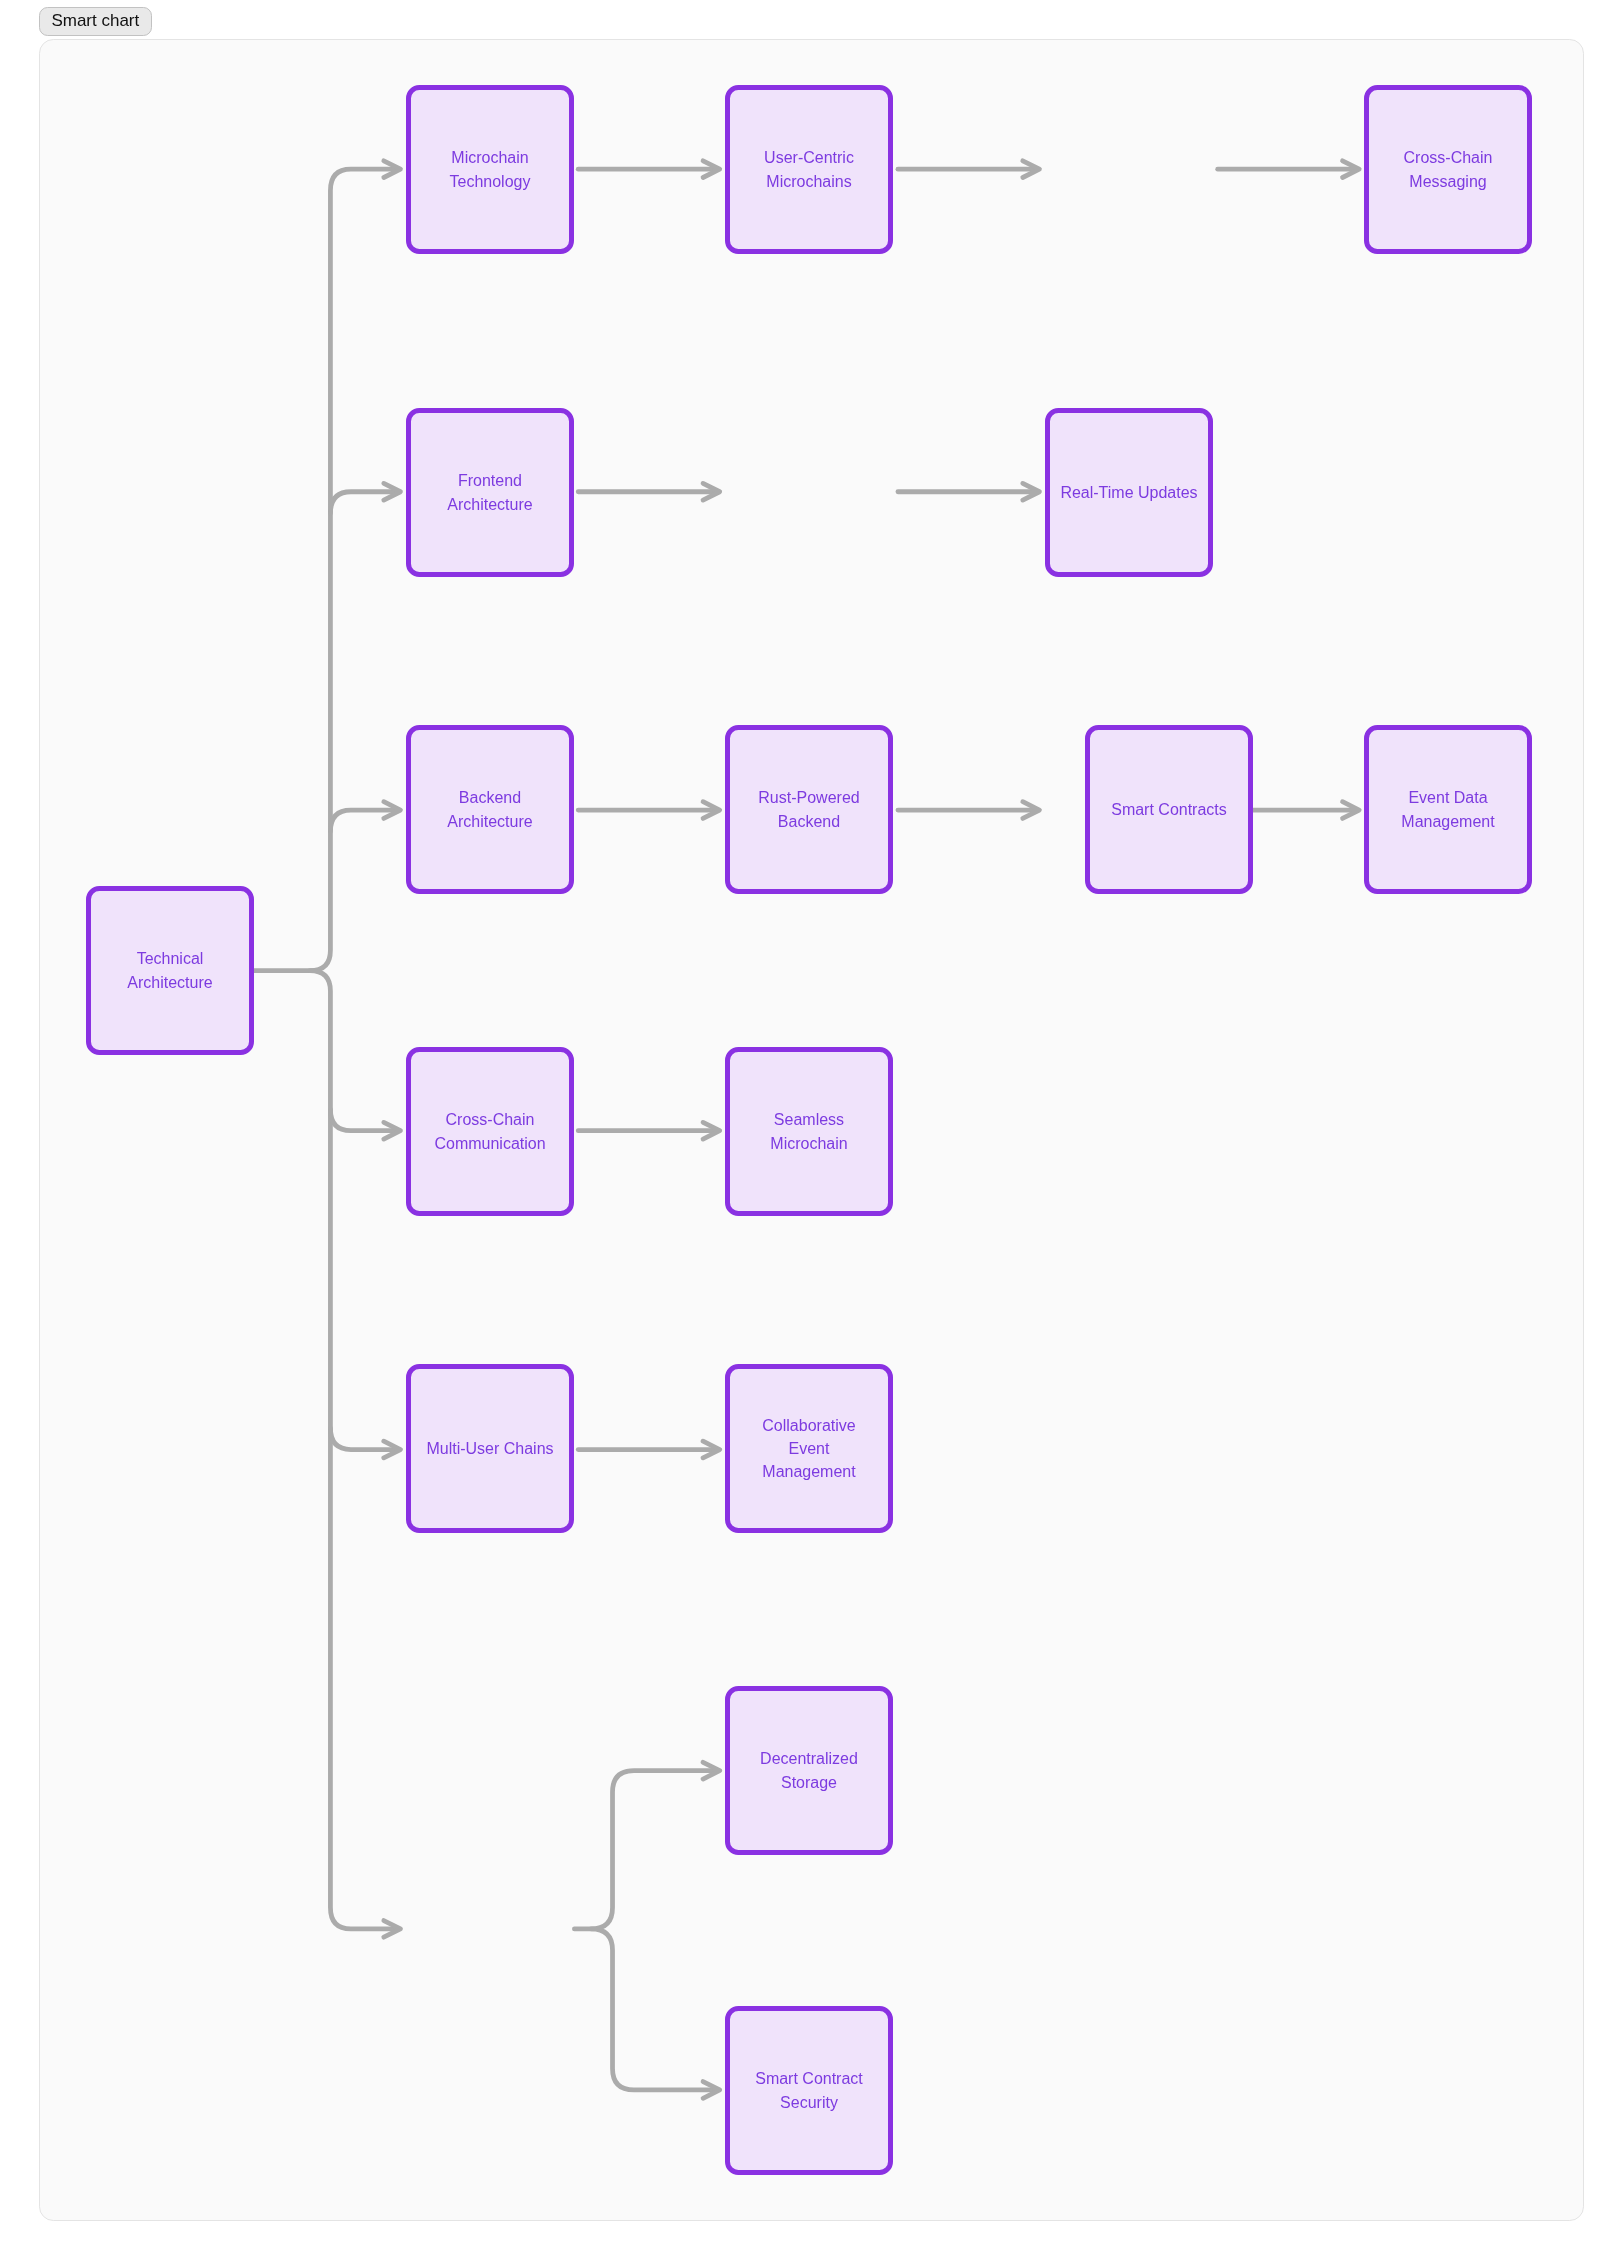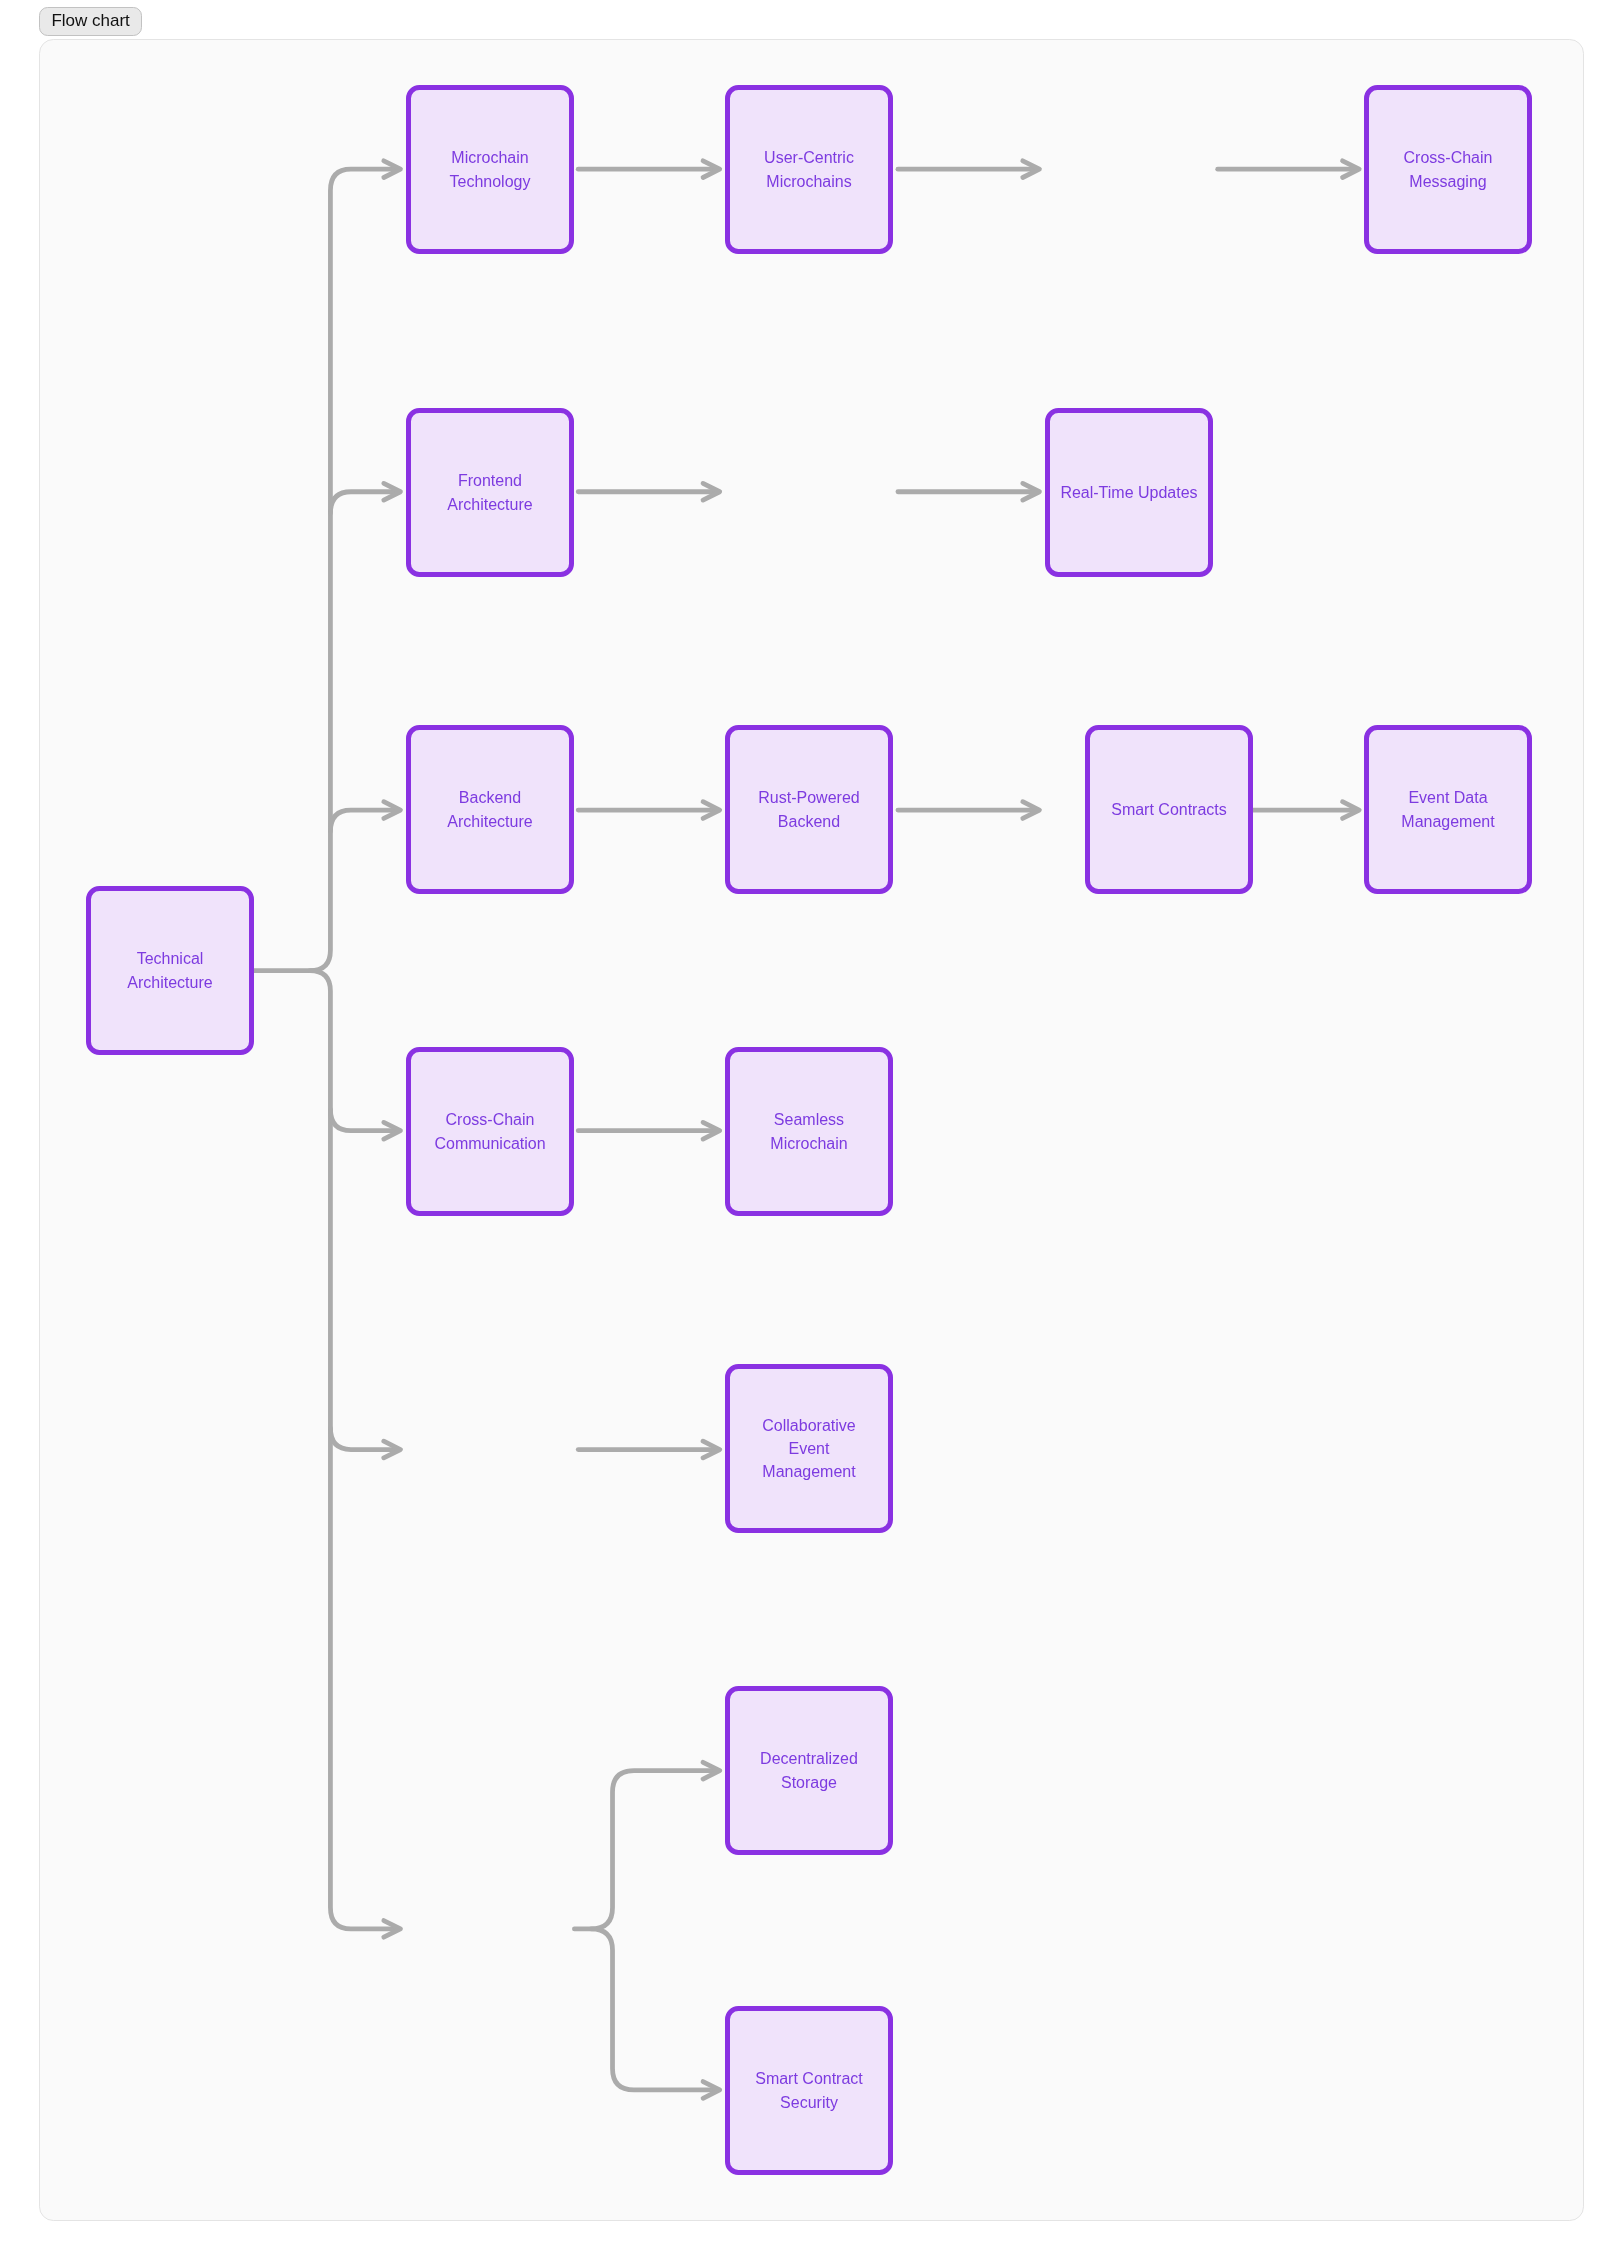--- a/index.html
+++ b/index.html
@@ -15,21 +15,21 @@
         background:#f0e3fb;border:5.7px solid #8a31e2;border-radius:13.3px;
         display:flex;align-items:center;justify-content:center;text-align:center;}
   .node .lbl{white-space:pre-line;font-size:16px;line-height:1.45;color:#7d3be0;
              padding:0 8.6px;}
 </style>
 </head>
 <body>
 
 <div class="page">
 
-  <div class="badge">Flow chart</div>
+  <div class="badge">Smart chart</div>
 
   <div class="canvas"></div>
 
   <svg class="edges" viewBox="0 0 3401 4745" fill="none">
     <defs>
       <marker id="arrowhead" viewBox="0 0 20 20" refX="13" refY="10" markerWidth="5" markerHeight="5" orient="auto">
         <path d="M3 3 L17 10 L3 17" fill="none" stroke="#ababab" stroke-width="4" stroke-linecap="round" stroke-linejoin="round"></path>
       </marker>
     </defs>
     <g stroke="#ababab" stroke-width="10" stroke-linecap="round" stroke-linejoin="round">
@@ -98,20 +98,23 @@
 
   <div class="node" style="left:406px;top:1047px">
     <span class="lbl">Cross-Chain
 Communication</span>
   </div>
   <div class="node" style="left:725px;top:1047px">
     <span class="lbl">Seamless
 Microchain</span>
   </div>
 
+  <div class="node" style="left:406px;top:1364px">
+    <span class="lbl">Multi-User Chains</span>
+  </div>
   <div class="node" style="left:725px;top:1364px">
     <span class="lbl">Collaborative
 Event
 Management</span>
   </div>
 
   <div class="node" style="left:725px;top:1686px">
     <span class="lbl">Decentralized
 Storage</span>
   </div>

